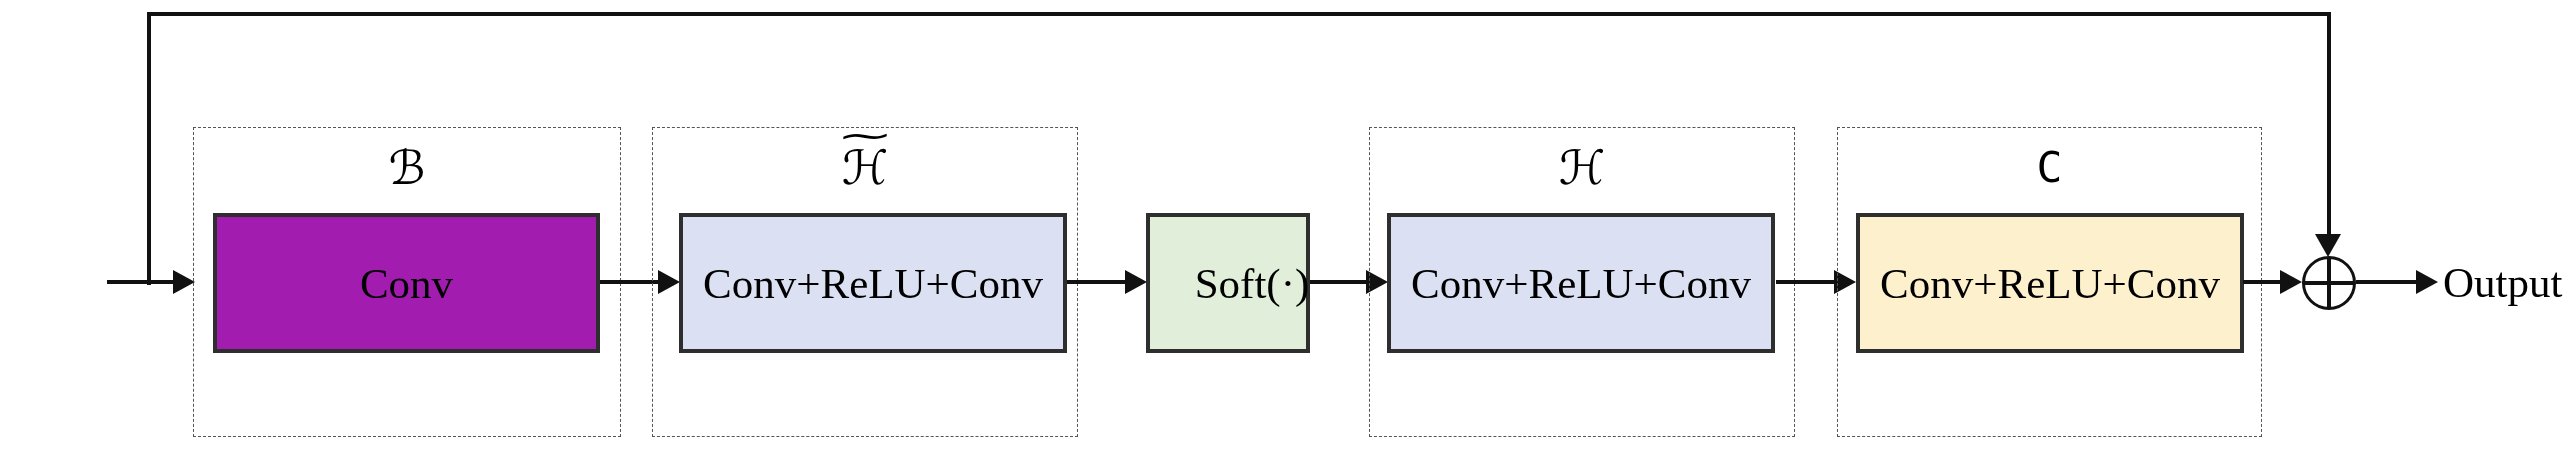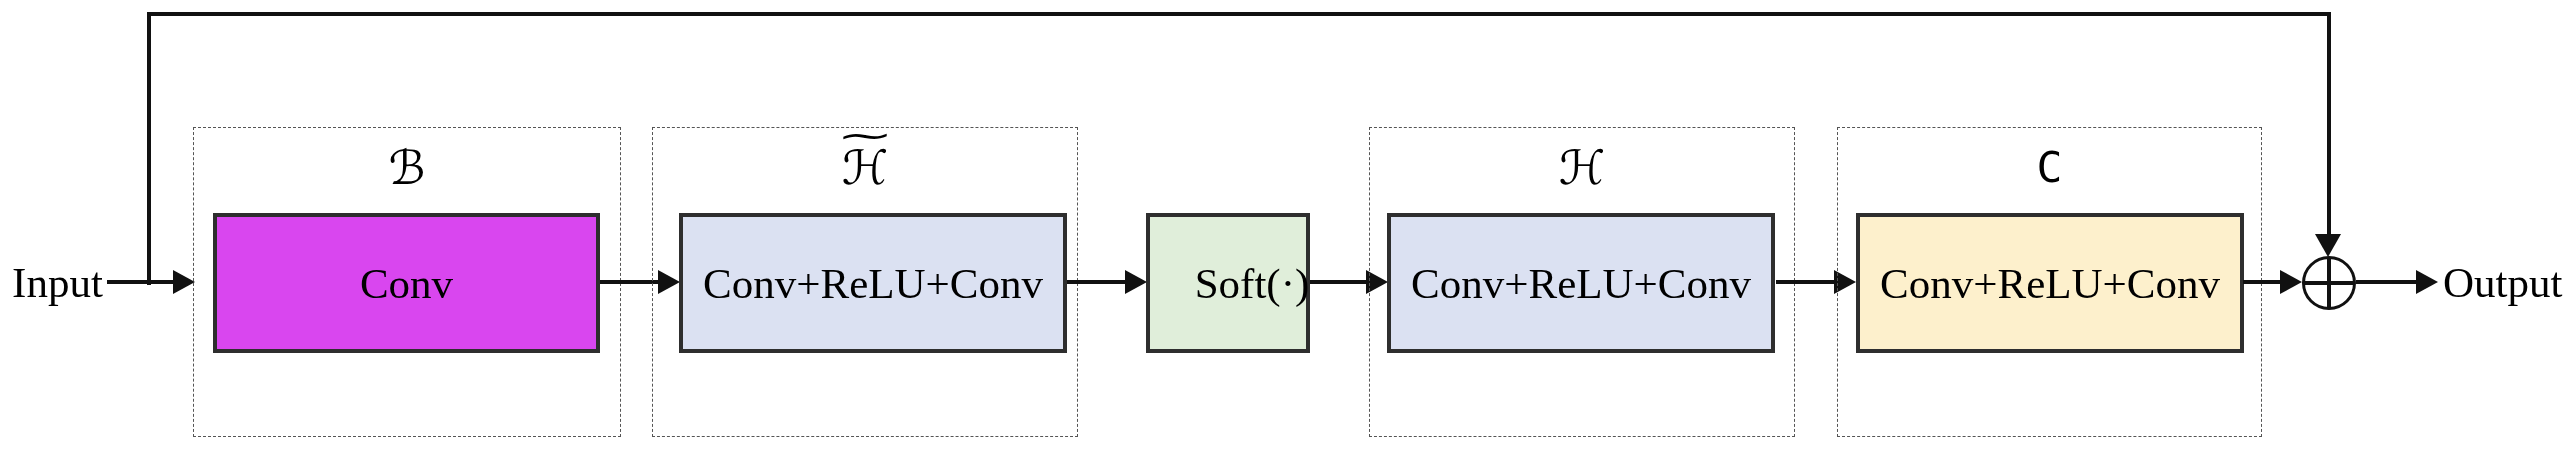--- a/index.html
+++ b/index.html
@@ -48,30 +48,29 @@
 </head>
 <body>
 
 <div class="canvas">
 
   <div class="vline" style="left:147px;top:12.3px;height:273px;"></div>
   <div class="hline" style="left:147px;top:12.3px;width:2184px;"></div>
   <div class="vline" style="left:2327px;top:12.3px;height:224px;"></div>
   <div class="ah-down" style="left:2315px;top:234px;"></div>
 
-  <div class="termlabel" style="left:4.9px;width:98px;text-align:right;">Input</div>
   <div class="hline" style="left:107px;top:280px;width:67px;"></div>
   <div class="ah-right" style="left:173px;top:270px;"></div>
 
   <div class="group" style="left:193px;width:428px;">
     <div class="glabel">
       <span class="script">ℬ</span>
     </div>
   </div>
-  <div class="opbox" style="left: 213px; width: 387px; background-color: #d946ef;" title="Conv">
+  <div class="opbox" style="left: 213px; width: 387px; background-color: #a21caf;" title="Conv">
     <span>Conv</span>
   </div>
   <div class="hline" style="left:600px;top:280px;width:59px;"></div>
   <div class="ah-right" style="left:658px;top:270px;"></div>
 
   <div class="group" style="left:652px;width:426px;">
     <div class="glabel">
       <span class="tilde-wrap">
         <span class="label-tilde">~</span>
         <span class="script">ℋ</span>

